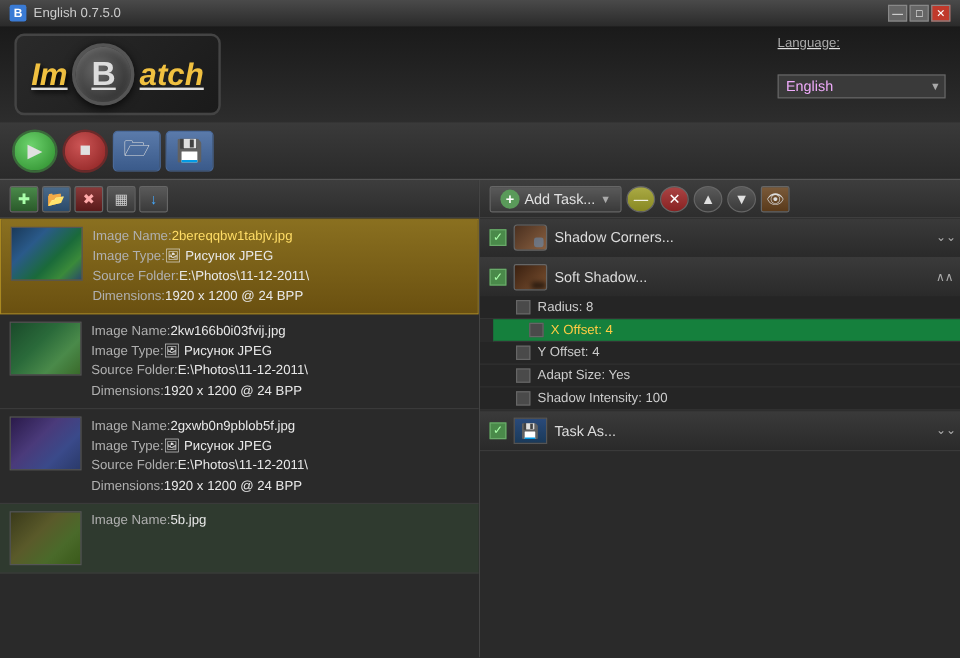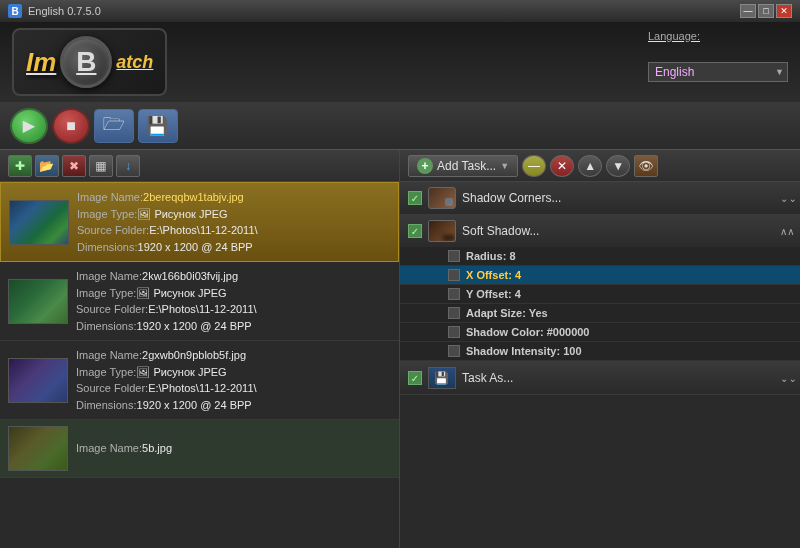--- a/index.html
+++ b/index.html
@@ -96,21 +96,21 @@
       border: 3px solid #555;
       display: flex;
       align-items: center;
       justify-content: center;
       font-size: 28px;
       font-weight: bold;
       color: #ddd;
       box-shadow: inset 0 2px 6px rgba(255,255,255,0.2), 0 2px 8px rgba(0,0,0,0.8);
     }
     .logo-atch {
-      font-size: 18px;
+      font-size: 26px;
       font-weight: bold;
       color: #f0c040;
       font-style: italic;
     }
     .logo-subtitle {
       margin-left: 16px;
       font-size: 18px;
       color: #c8c8c8;
       font-style: italic;
       text-shadow: 1px 1px 3px #000;
@@ -233,21 +233,20 @@
     }
 
     
     .image-list {
       flex: 1;
       overflow-y: auto;
       background: #2a2a2a;
     }
     .image-item {
       display: flex;
-      align-items: center;
       padding: 6px 8px;
       border-bottom: 1px solid #3a3a3a;
       gap: 8px;
       cursor: pointer;
     }
     .image-item.selected {
       background: linear-gradient(to bottom, #8a7020, #6a5010);
       border: 1px solid #aa8820;
     }
     .image-item.last-item {
@@ -374,30 +373,30 @@
       align-items: center;
       justify-content: center;
       color: #aaffaa;
       font-size: 10px;
     }
 
     .task-detail-row {
       background: #252525;
       display: flex;
       align-items: flex-start;
-      padding: 3px 48px;
+      padding: 3px 30px;
       gap: 6px;
       font-size: 11px;
       color: #ccc;
       border-bottom: 1px solid #333;
-      font-weight: bold;
     }
     .task-detail-row.highlighted {
-      background: #0c4a6e;
+      background: #15803d;
       color: #ffcc44;
+      margin-left: 11px;
     }
     .detail-check {
       width: 12px;
       height: 12px;
       background: #4a4a4a;
       border: 1px solid #666;
       flex-shrink: 0;
     }
 
     
@@ -648,24 +647,20 @@
         <div class="task-detail-row">
           <div class="detail-check"></div>
           <span>Y Offset: 4</span>
         </div>
         <div class="task-detail-row">
           <div class="detail-check"></div>
           <span>Adapt Size: Yes</span>
         </div>
         <div class="task-detail-row">
           <div class="detail-check"></div>
-          <span>Shadow Color: #000000</span>
-        </div>
-        <div class="task-detail-row">
-          <div class="detail-check"></div>
           <span>Shadow Intensity: 100</span>
         </div>
       </div>
 
       <div class="task-group">
         <div class="task-header">
           <div class="task-check">✓</div>
           <div class="task-thumb-save">💾</div>
           <span class="task-name">Task As...</span>
           <span class="task-expand">⌄⌄</span>

